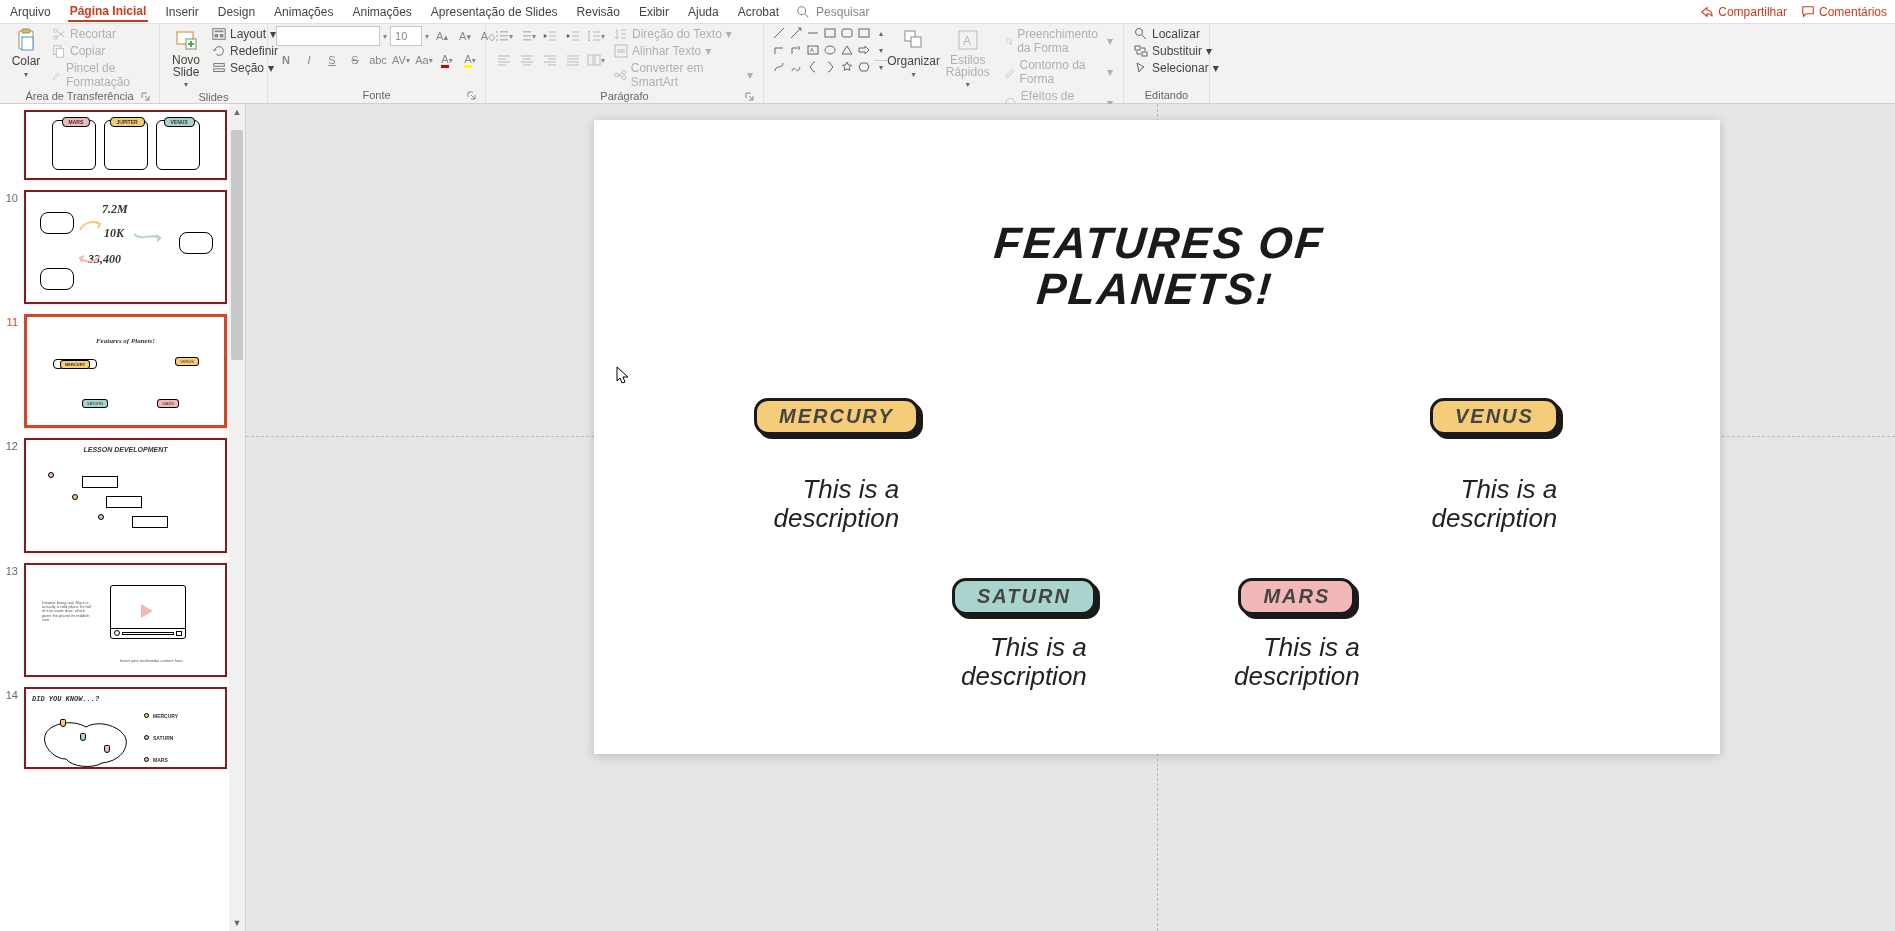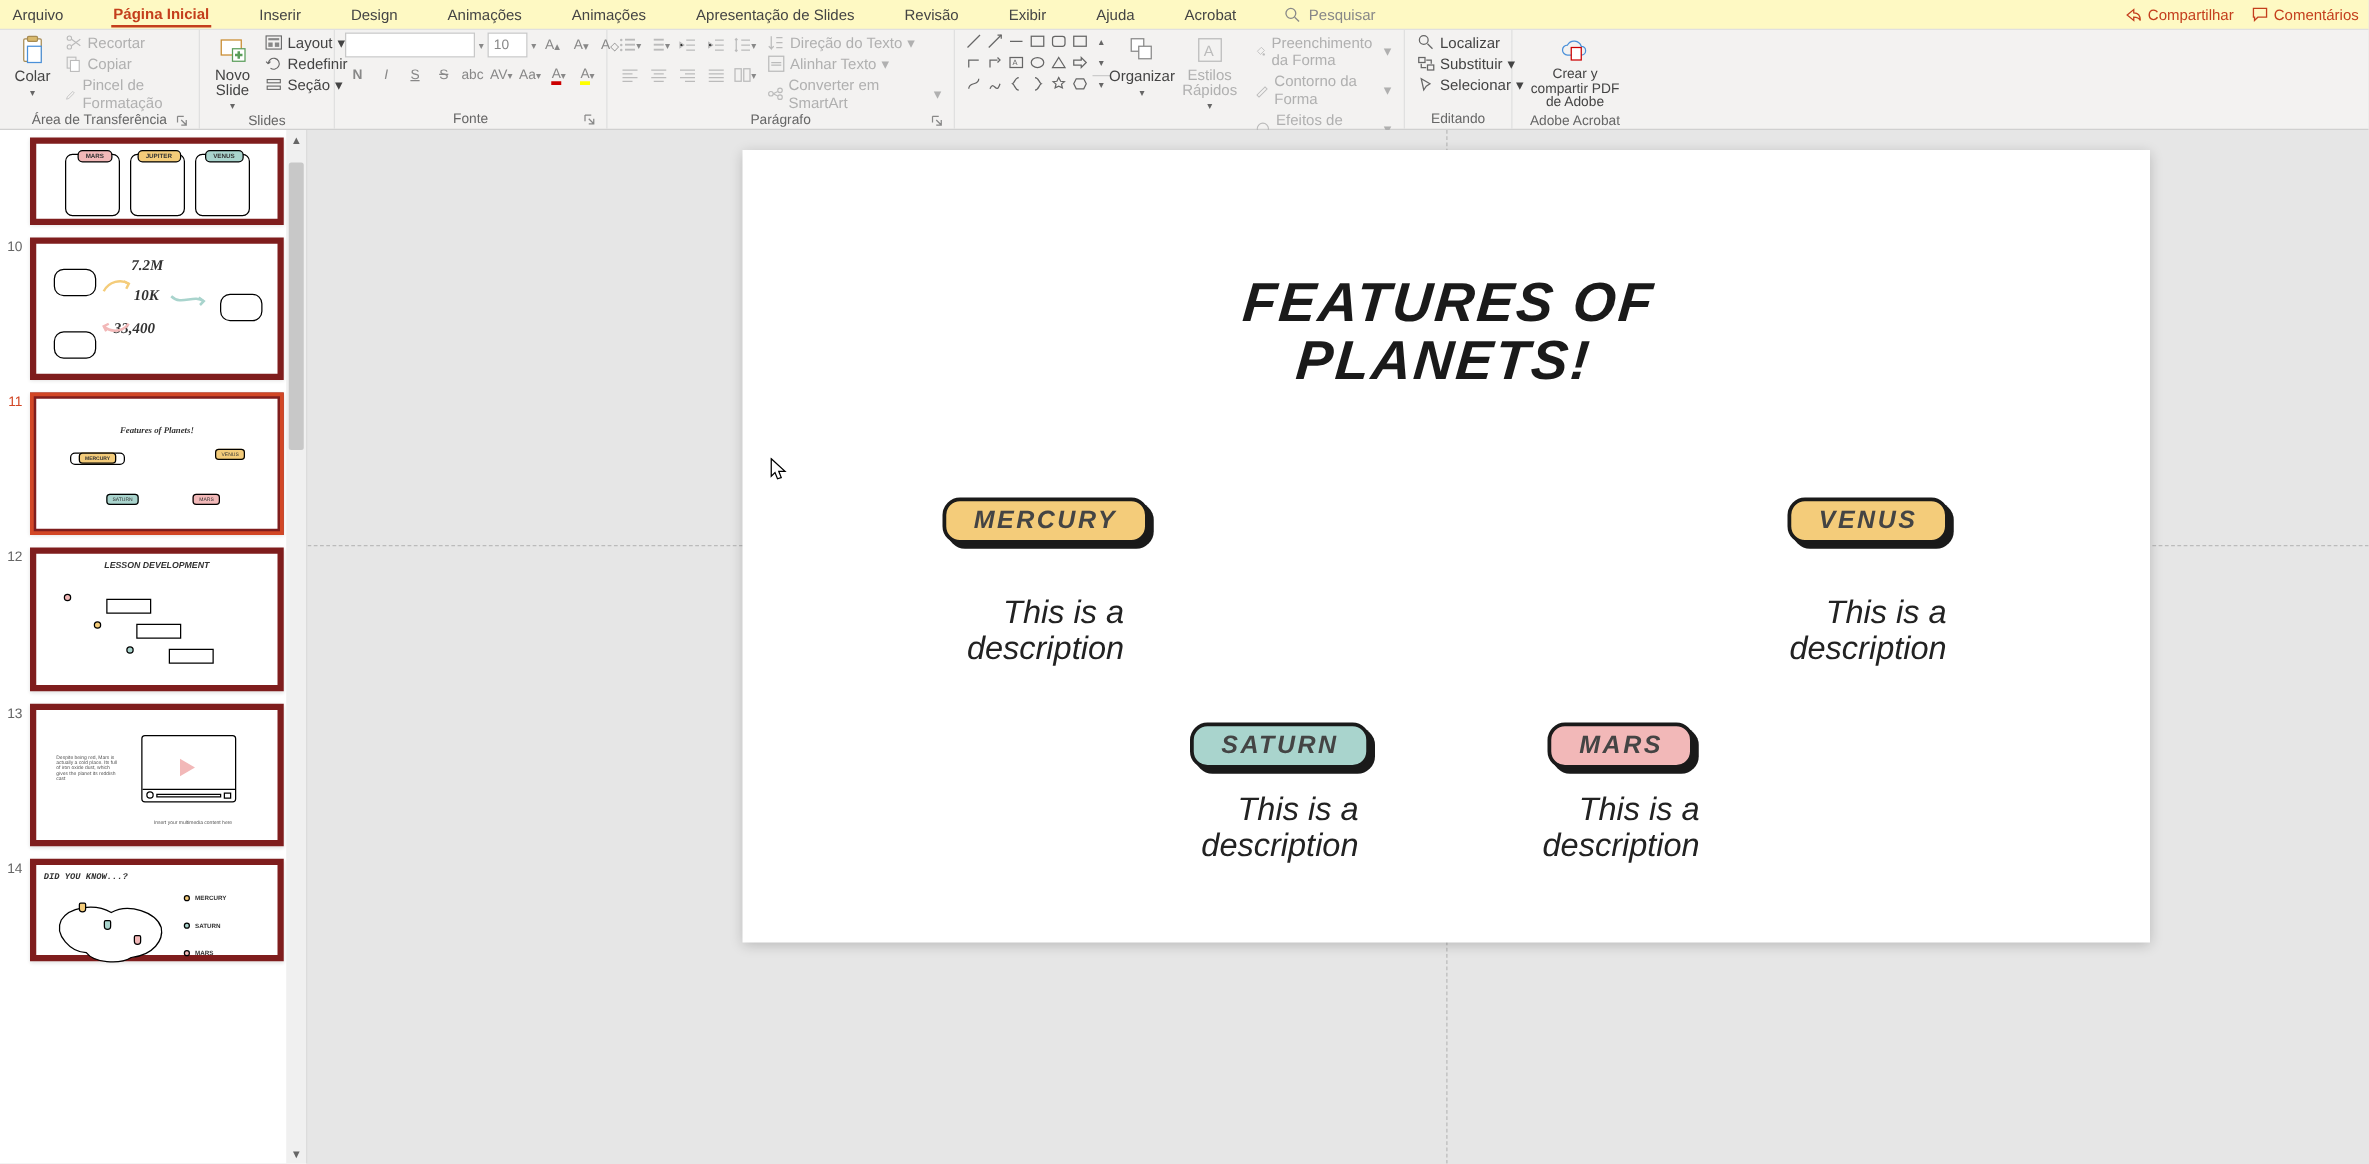--- a/index.html
+++ b/index.html
@@ -1,19 +1,19 @@
 <!DOCTYPE html>
 <html><head>
 <meta charset="utf-8">
 <style>
   * { box-sizing: border-box; margin: 0; padding: 0; font-family: "Segoe UI", Arial, sans-serif; }
   body { background: #e6e6e6; width: 1895px; height: 931px; overflow: hidden; font-size: 12px; color: #444; }
 
   
-  .menu-bar { background: #fef9c3; display: flex; align-items: center; height: 24px; padding: 0 8px; gap: 36px; border-bottom: 1px solid #e0e0e0; }
+  .menu-bar { background: #ffffff; display: flex; align-items: center; height: 24px; padding: 0 8px; gap: 15px; border-bottom: 1px solid #e0e0e0; }
   .menu-item { font-size: 12px; color: #444; cursor: pointer; padding: 2px 2px; }
   .menu-item.active { color: #c43e1c; border-bottom: 2px solid #c43e1c; font-weight: 600; }
   .menu-spacer { flex: 1; }
   .menu-right { display: flex; gap: 14px; }
   .menu-right .share { color: #c43e1c; font-size: 12px; display:flex; align-items:center; gap:4px; }
   .menu-right .comments { color: #c43e1c; font-size: 12px; display:flex; align-items:center; gap:4px; }
   .search-box { display:flex; align-items:center; gap:6px; color:#888; }
   .search-icon { width:14px; height:14px; }
 
   
@@ -39,21 +39,21 @@
   
   .workspace { display:flex; height: calc(931px - 24px - 80px); }
   .thumb-panel { width:246px; background:#fff; border-right:1px solid #d0d0d0; overflow-y:auto; position:relative; }
   .thumb-scroll { position:absolute; right:0; top:0; width:16px; height:100%; background:#f0f0f0; }
   .thumb-scroll .arrow { height:16px; display:flex; align-items:center; justify-content:center; color:#666; font-size:9px; }
   .thumb-scroll .track { height: calc(100% - 32px); position:relative; }
   .thumb-scroll .handle { position:absolute; left:2px; width:12px; background:#c8c8c8; border-radius:2px; }
   .thumb-list { padding: 6px 18px 6px 4px; }
   .thumb-row { display:flex; gap:6px; margin-bottom:10px; align-items:flex-start; }
   .thumb-num { width:14px; text-align:right; font-size:11px; color:#666; padding-top:2px; }
-  .thumb-box { flex:1; aspect-ratio: 16/9; background:#fff; border:5px solid #7f1d1d; box-shadow: 0 1px 3px rgba(0,0,0,.12); position:relative; }
+  .thumb-box { flex:1; aspect-ratio: 16/9; background:#fff; border:2px solid #7f1d1d; box-shadow: 0 1px 3px rgba(0,0,0,.12); position:relative; }
   .thumb-box.selected { outline:3px solid #d24726; outline-offset:-3px; }
   .thumb-num.selected { color:#d24726; }
 
   .canvas-area { flex:1; position:relative; overflow:hidden; background:#e6e6e6; }
   .slide { position:absolute; left:348px; top:16px; width:1126px; height:634px; background:#fff; box-shadow: 0 2px 10px rgba(0,0,0,.2); }
   .guide-h { position:absolute; left:0; right:0; top:332px; border-top:1px dashed #bbb; }
   .guide-v { position:absolute; top:0; bottom:0; left:911px; border-left:1px dashed #bbb; }
   .cursor { position:absolute; left:370px; top:262px; width:14px; height:20px; }
 
   
@@ -510,32 +510,20 @@
               <path d="M3 2l2 9 2-3 3-2z" fill="none" stroke="#666"></path>
             </svg>
             <span>Selecionar</span>
             <span class="caret">▾</span>
           </div>
     </div>
       </div>
     <div class="ribbon-group-label"><span>Editando</span></div>
   </div>
 
-  <div class="ribbon-group" style="width:100px; border-right:none">
-    <div class="ribbon-content" style="justify-content:center">
-      <div class="big-btn">
-        <svg class="icon" viewBox="0 0 24 24">
-            <path d="M6 16a4 4 0 010-8 6 6 0 0111 1 3.5 3.5 0 010 7H6z" fill="none" stroke="#4a90d9"></path>
-            <rect x="9" y="10" width="8" height="10" fill="#fff" stroke="#c00"></rect>
-          </svg>
-        <span style="text-align:center;line-height:1.05;font-size:11px">Crear y compartir PDF de Adobe</span>
-      </div>
-    </div>
-    <div class="ribbon-group-label"><span>Adobe Acrobat</span></div>
-  </div>
 
 </div>
 
 <div class="workspace">
   <div class="thumb-panel">
     <div class="thumb-list">
 
       <div class="thumb-row">
         <div class="thumb-num"></div>
         <div class="thumb-box" style="aspect-ratio:auto; height:70px">

